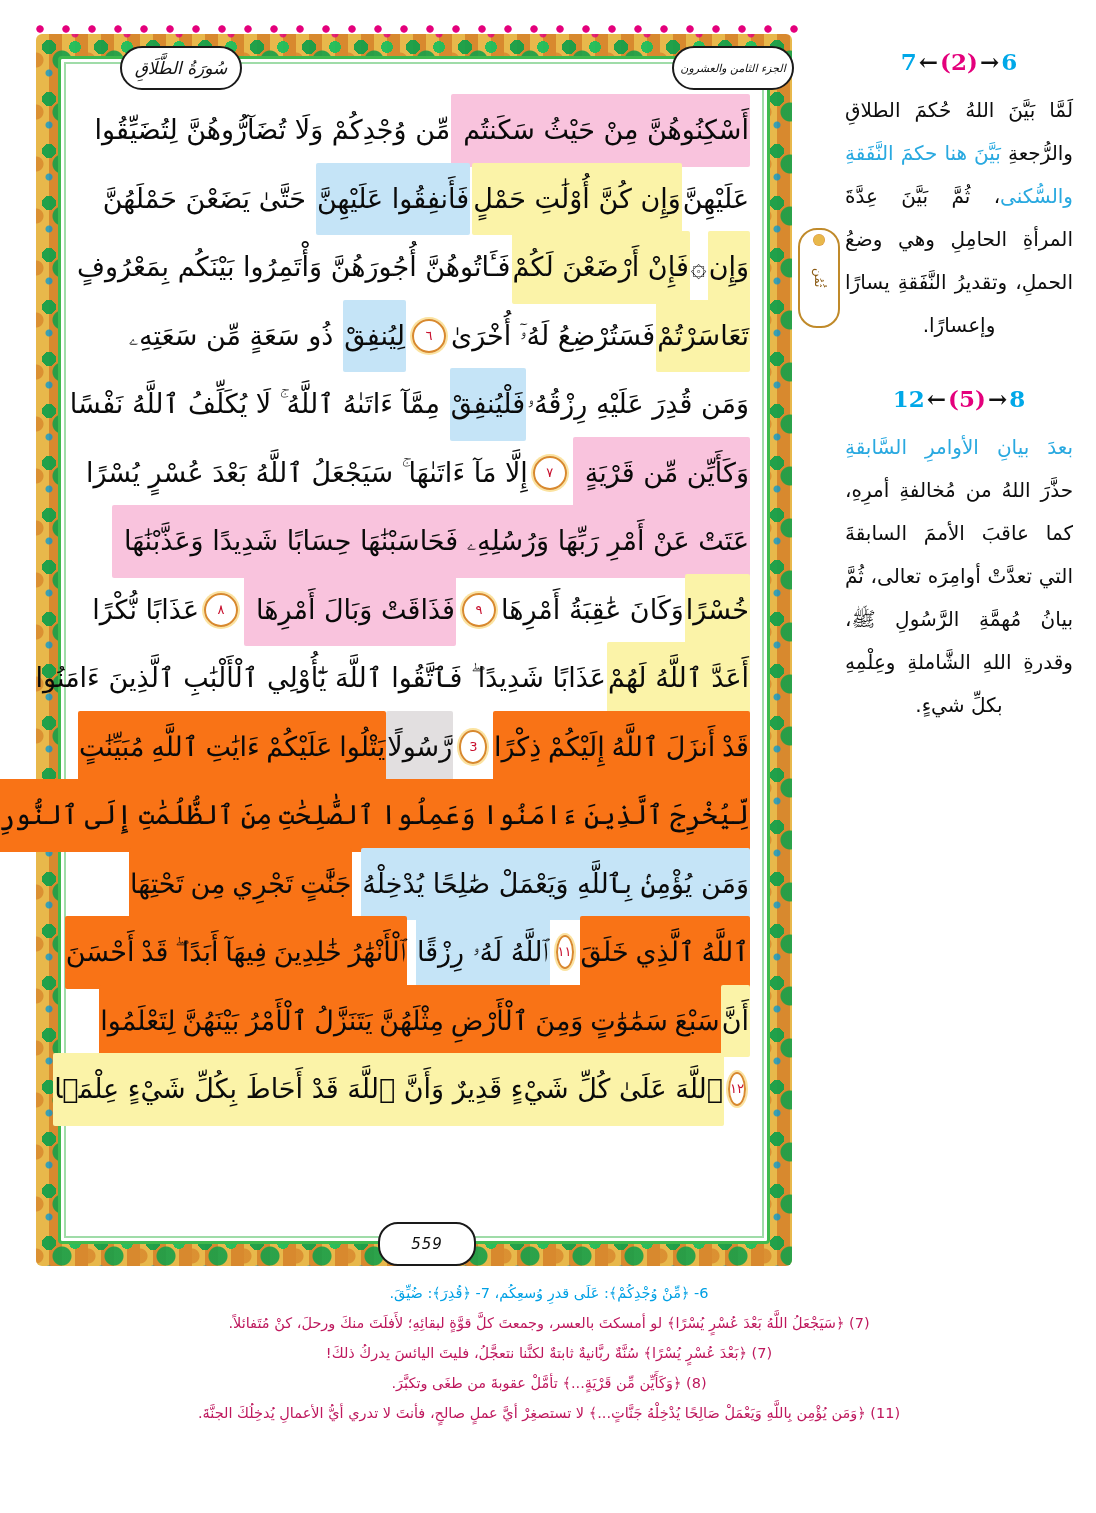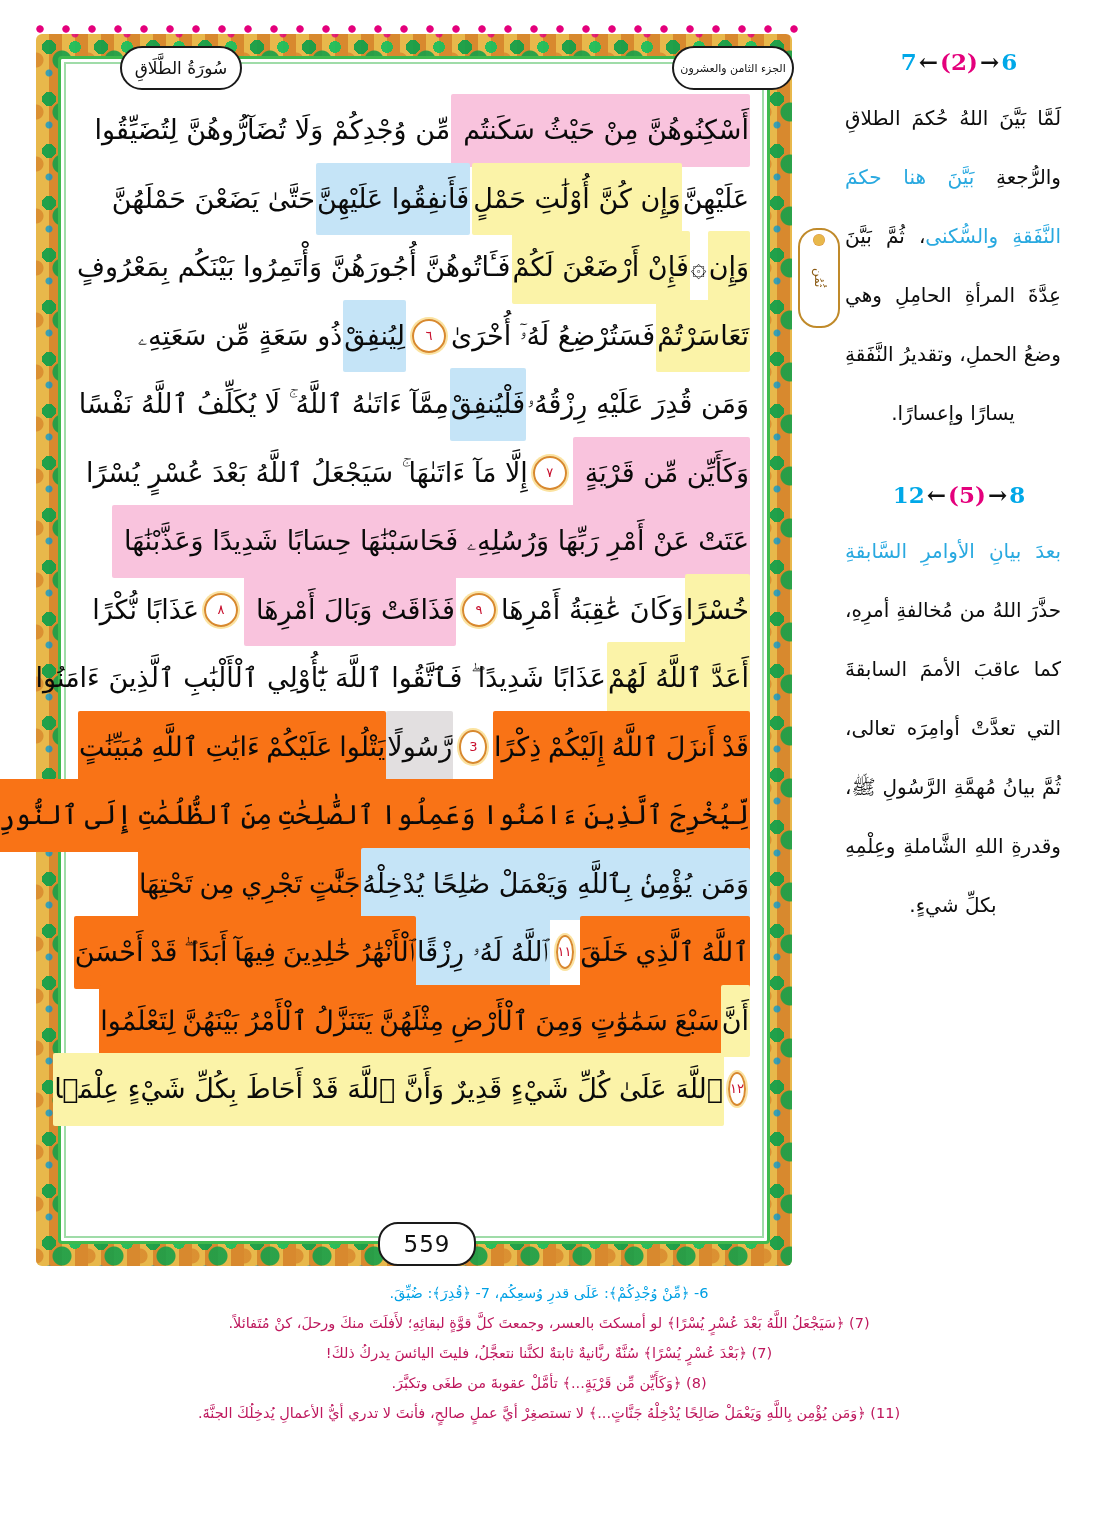--- a/index.html
+++ b/index.html
@@ -53,28 +53,28 @@
     border:3px solid #3fb94e;
     border-radius:4px;
     box-shadow:inset 0 0 0 3px #ffffff, inset 0 0 0 5px #9fdca8;
   }
 
   
   .cartouche{
     position:absolute;background:#ffffff;border:2px solid #1a1a1a;
     border-radius:26px;display:flex;align-items:center;justify-content:center;
     font-family:"DejaVu Sans","Liberation Sans",sans-serif;
-    color:#101010;white-space:nowrap;overflow:hidden;
+    color:#101010;white-space:nowrap;overflow:hidden;font-style:italic;
   }
   #surah-cartouche{left:120px;top:46px;width:118px;height:40px;font-size:17px;}
   #juz-cartouche{left:672px;top:46px;width:118px;height:40px;font-size:11px;}
 
   
   #page-number{
-    left:378px;top:1222px;width:94px;height:40px;font-size:23px;
+    left:378px;top:1222px;width:94px;height:40px;font-size:15px;
     border:2px solid #1a1a1a;border-radius:20px;letter-spacing:1px;
   }
 
   
   #hizb-marker{
     position:absolute;left:798px;top:228px;width:38px;height:96px;
     background:#ffffff;border:2px solid #c08a2a;border-radius:19px;
     display:flex;align-items:center;justify-content:center;
     font-size:12px;color:#8a5a12;writing-mode:vertical-rl;
   }
@@ -93,21 +93,21 @@
   .qline{
     height:68.5px;line-height:68.5px;
     font-size:27px;color:#0a0a0a;
     white-space:nowrap;overflow:visible;
     display:flex;align-items:center;justify-content:flex-start;
     letter-spacing:-.5px;
   }
   .seg{padding:2px 1px;border-radius:2px;display:inline-block;}
   .hl-pink{background:#f9c3dd;padding-left:12px;}
   .hl-yellow{background:#fbf3a8;}
-  .hl-blue{background:#c5e4f7;}
+  .hl-blue{background:#c5e4f7;margin-left:9px;}
   .hl-cyan{background:#f97316;font-family:Liberation Serif, serif;}
   .hl-grey{background:#e2dfe0;}
   .hl-none{background:transparent;}
 
   .ayah{
     display:inline-flex;align-items:center;justify-content:center;
     width:30px;height:30px;margin:0 4px;
     font-size:13px;color:#c8102e;
     background:
       radial-gradient(circle,#ffffff 0 8px,transparent 9px);
@@ -124,22 +124,22 @@
   }
   .nav{
     display:flex;align-items:center;justify-content:center;gap:2px;
     font-size:23px;font-weight:bold;color:#00a8e8;
     margin:0 0 14px 0;direction:ltr;
     font-family:"DejaVu Serif","Liberation Serif",serif;
   }
   .nav .mid{color:#e4007c;}
   .nav .arrow{color:#111;font-weight:bold;}
   .cmt{
-    font-size:20px;line-height:59px;color:#0d0d0d;
-    text-align:justify;margin:0 12px 18px 0;
+    font-size:20px;line-height:43px;color:#0d0d0d;
+    text-align:justify;margin:0 0 18px 0;
     text-align-last:center;
   }
   .cmt .hi{color:#29a9e0;}
   .sep{height:20px;}
 
   
   .foot{
     position:absolute;left:40px;top:1278px;width:1018px;
     direction:rtl;text-align:center;
     font-family:"DejaVu Sans","Liberation Sans",sans-serif;

